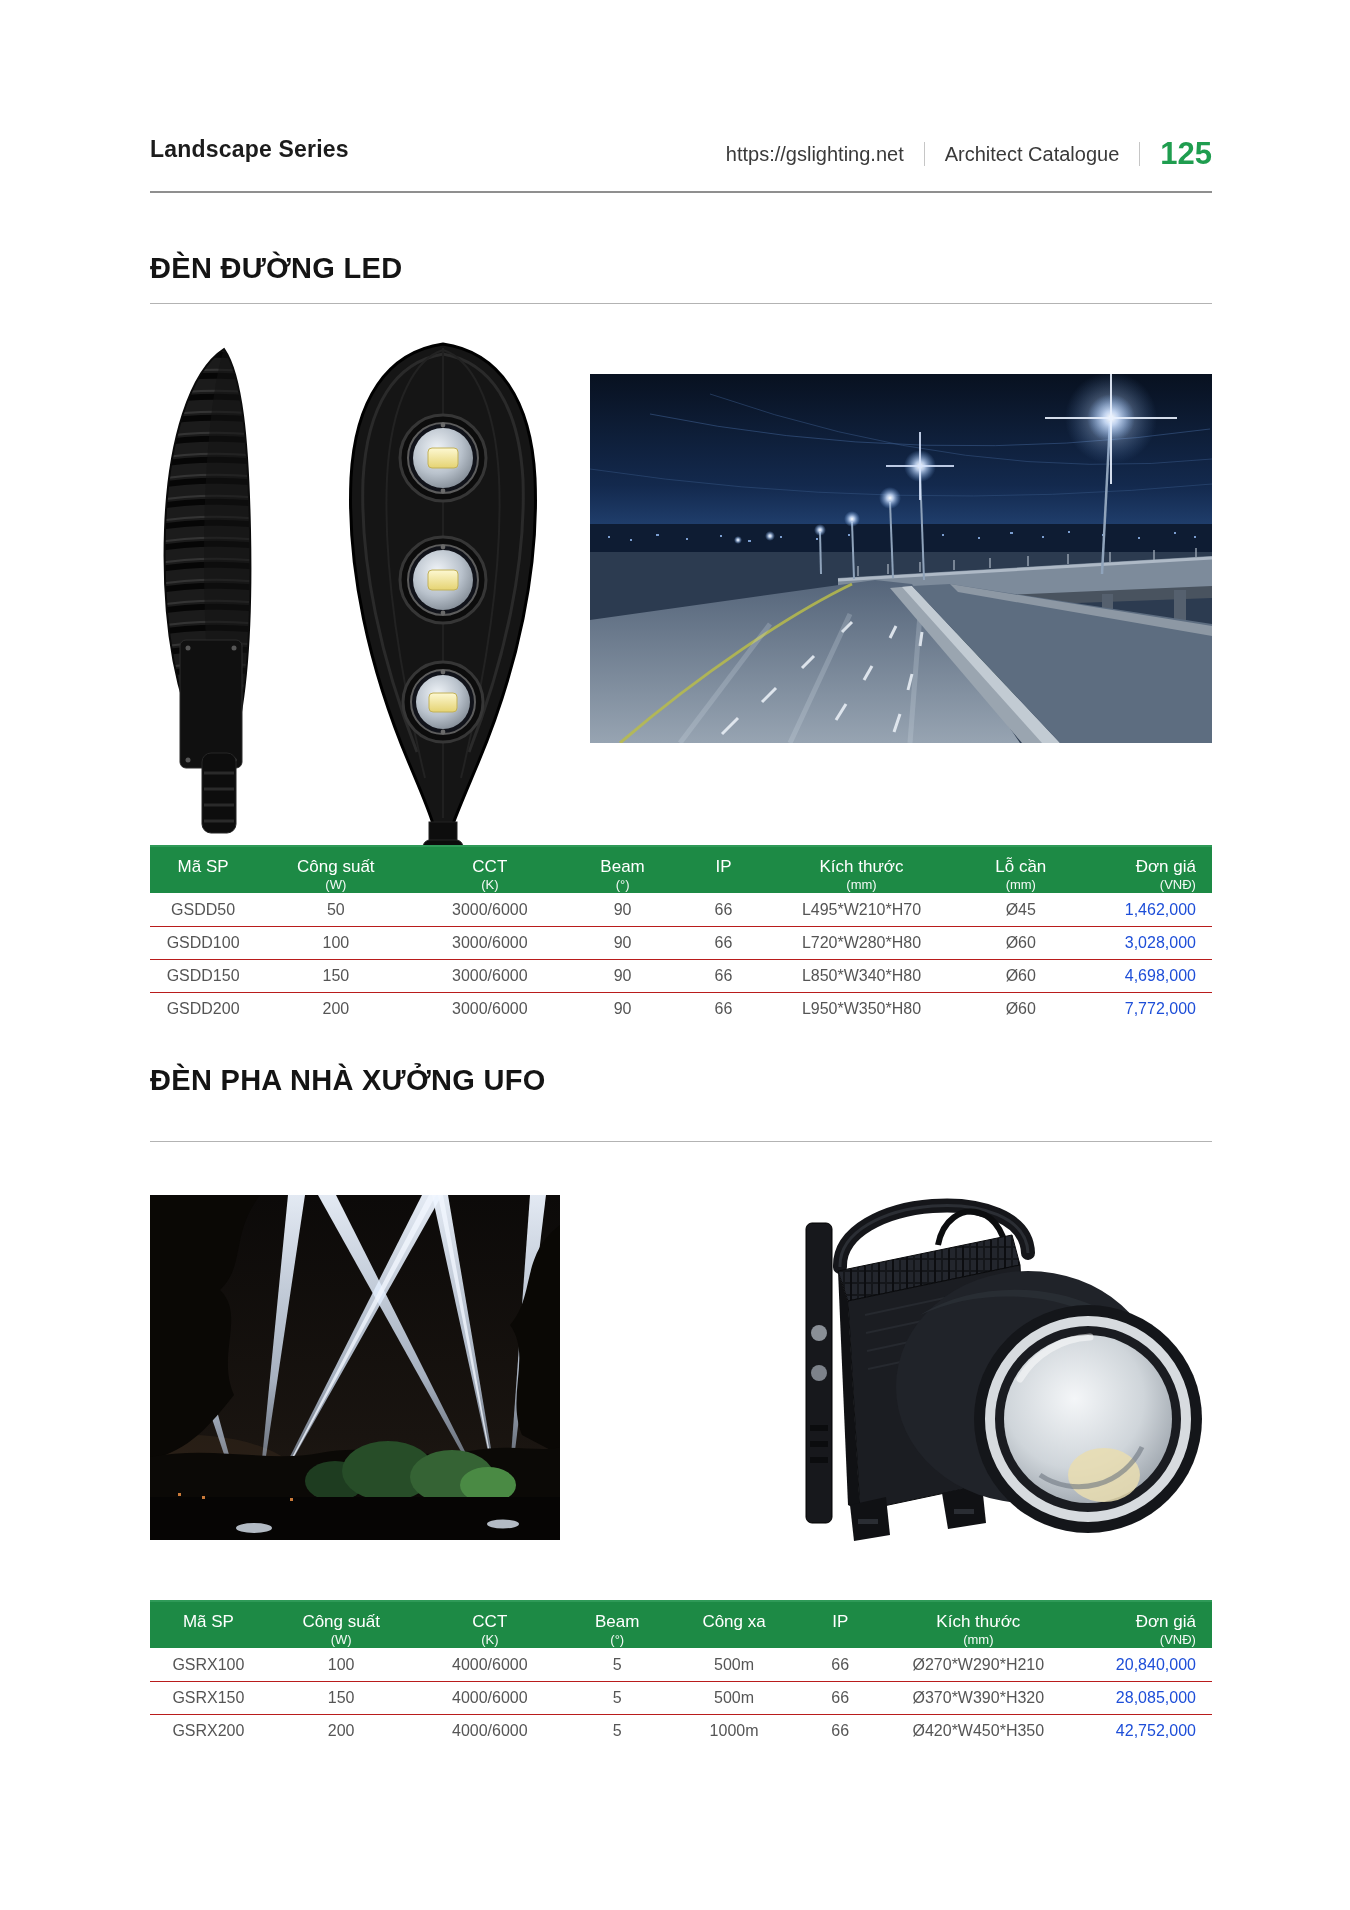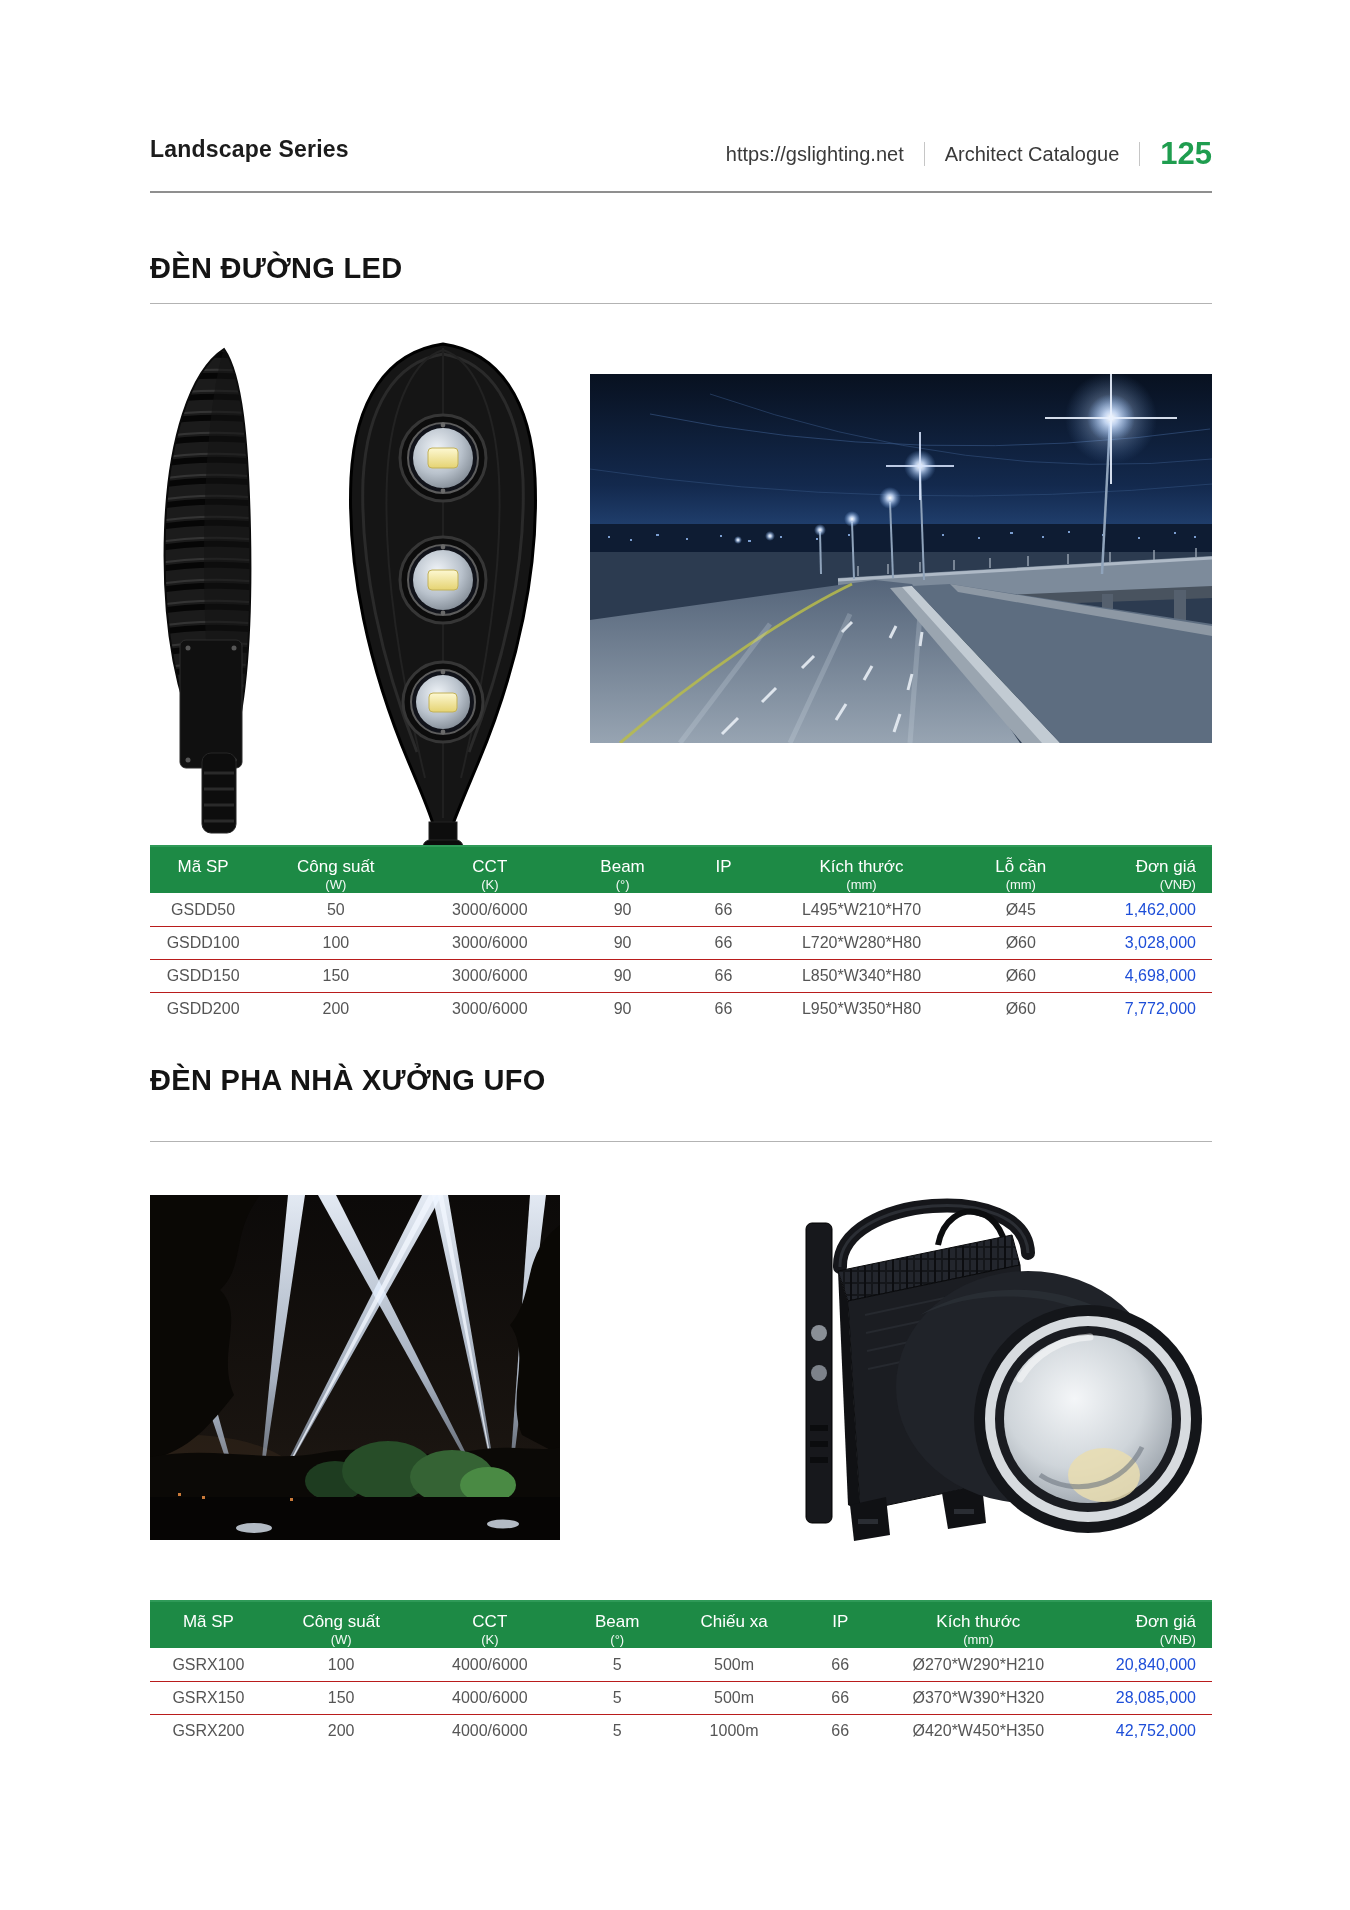--- a/index.html
+++ b/index.html
@@ -453,21 +453,21 @@
       </div>
     <div class="th">
         <span class="lbl">CCT</span>
         <span class="sub">(K)</span>
       </div>
     <div class="th">
         <span class="lbl">Beam</span>
         <span class="sub">(°)</span>
       </div>
     <div class="th">
-        <span class="lbl">Chiếu xa</span>
+        <span class="lbl">Công xa</span>
         <span class="sub"></span>
       </div>
     <div class="th">
         <span class="lbl">IP</span>
         <span class="sub"></span>
       </div>
     <div class="th">
         <span class="lbl">Kích thước</span>
         <span class="sub">(mm)</span>
       </div>

